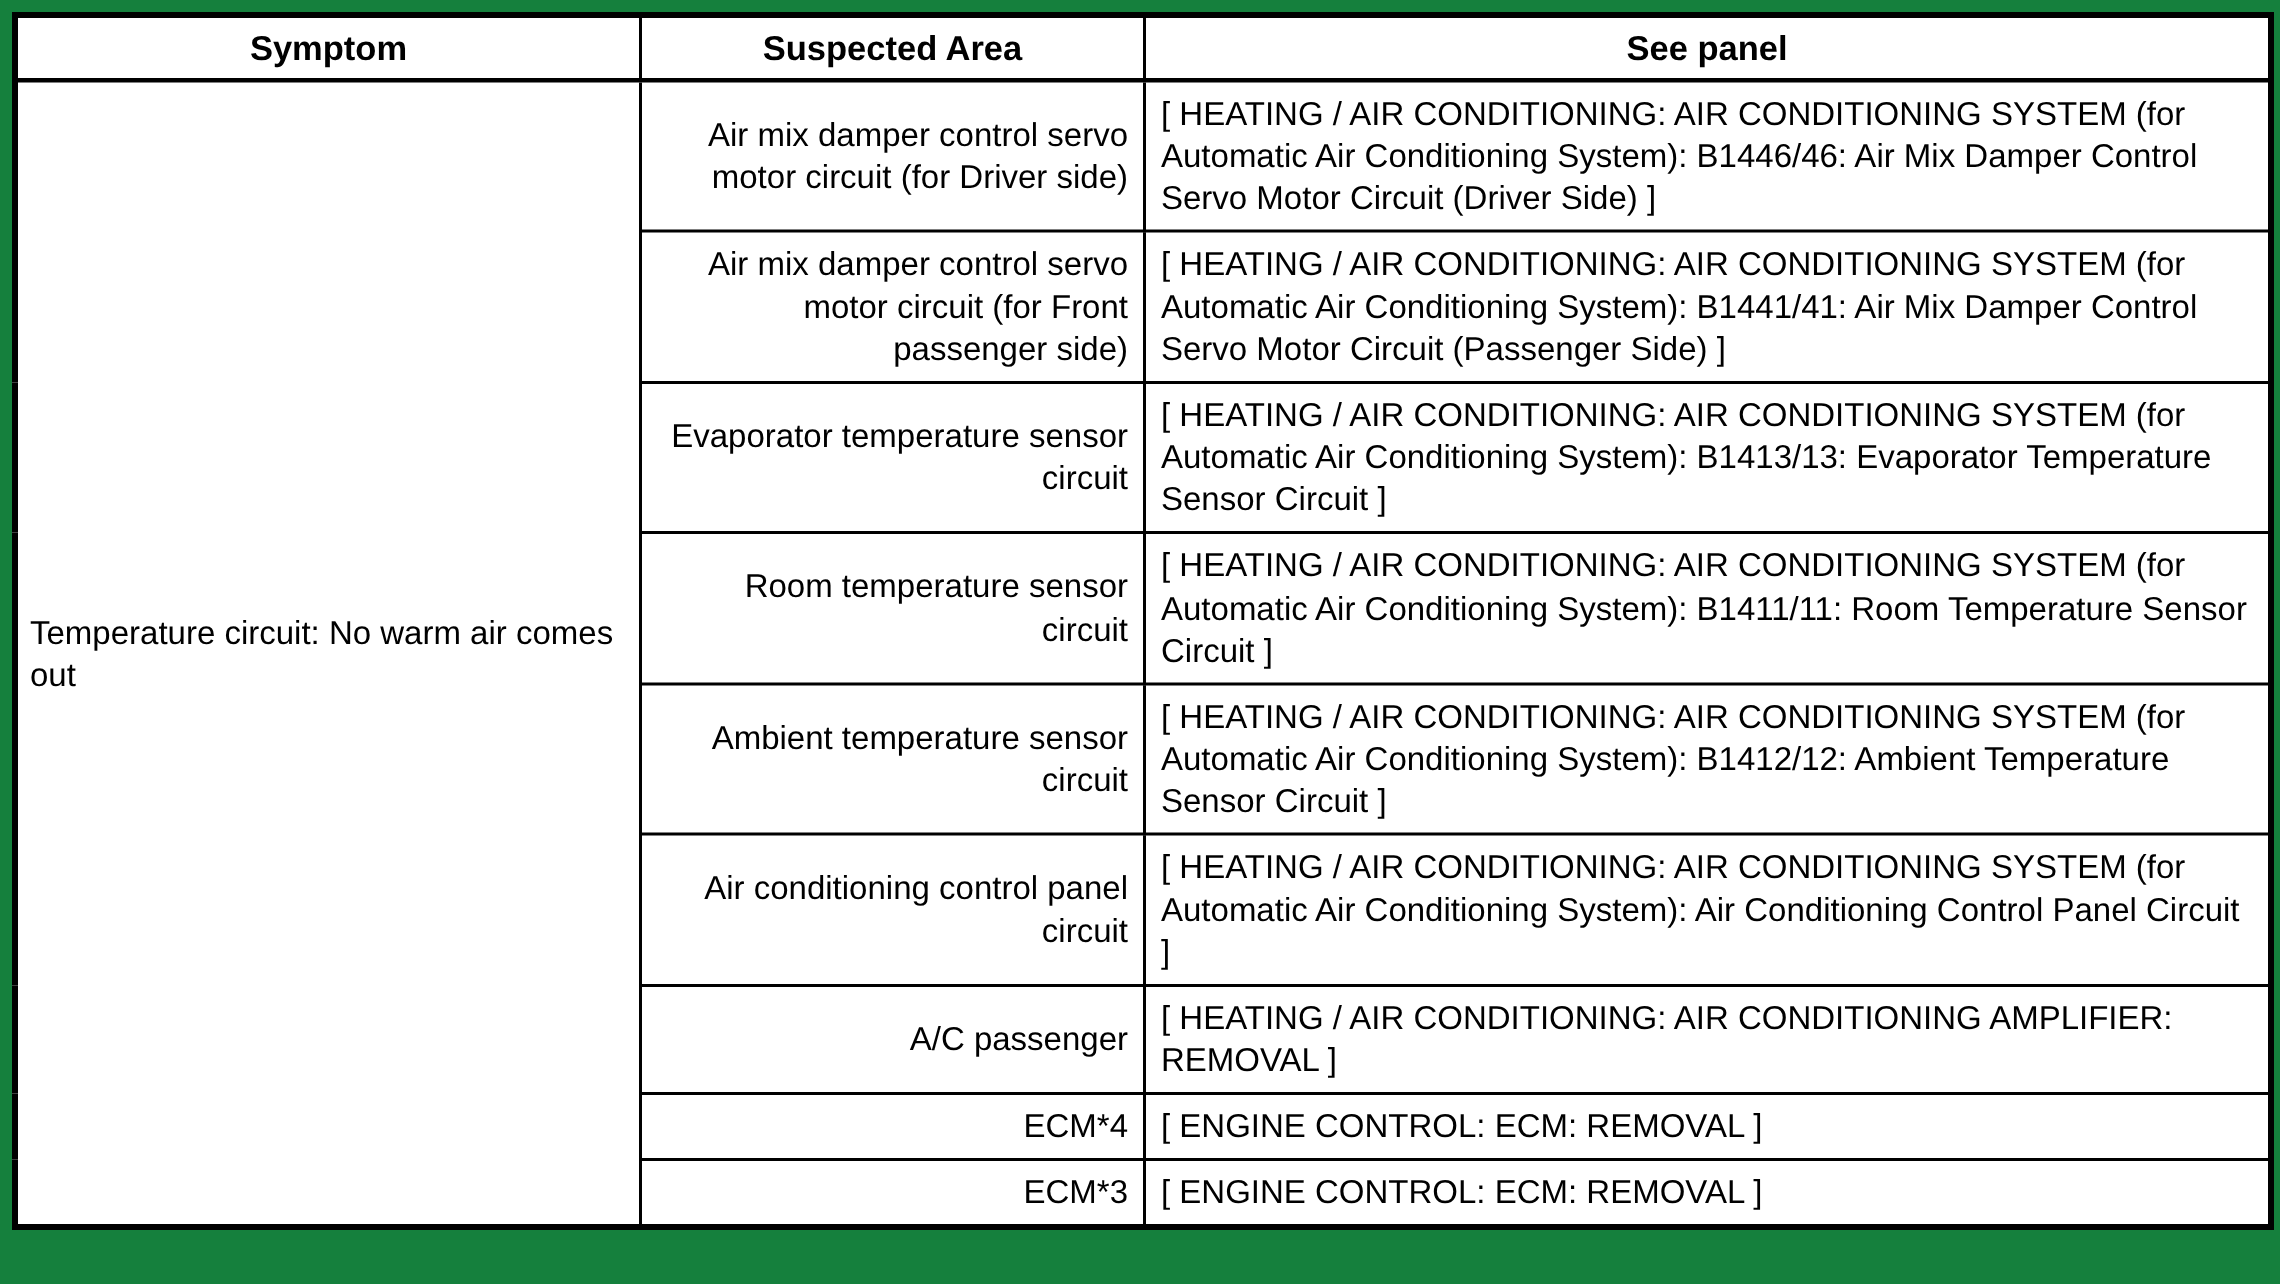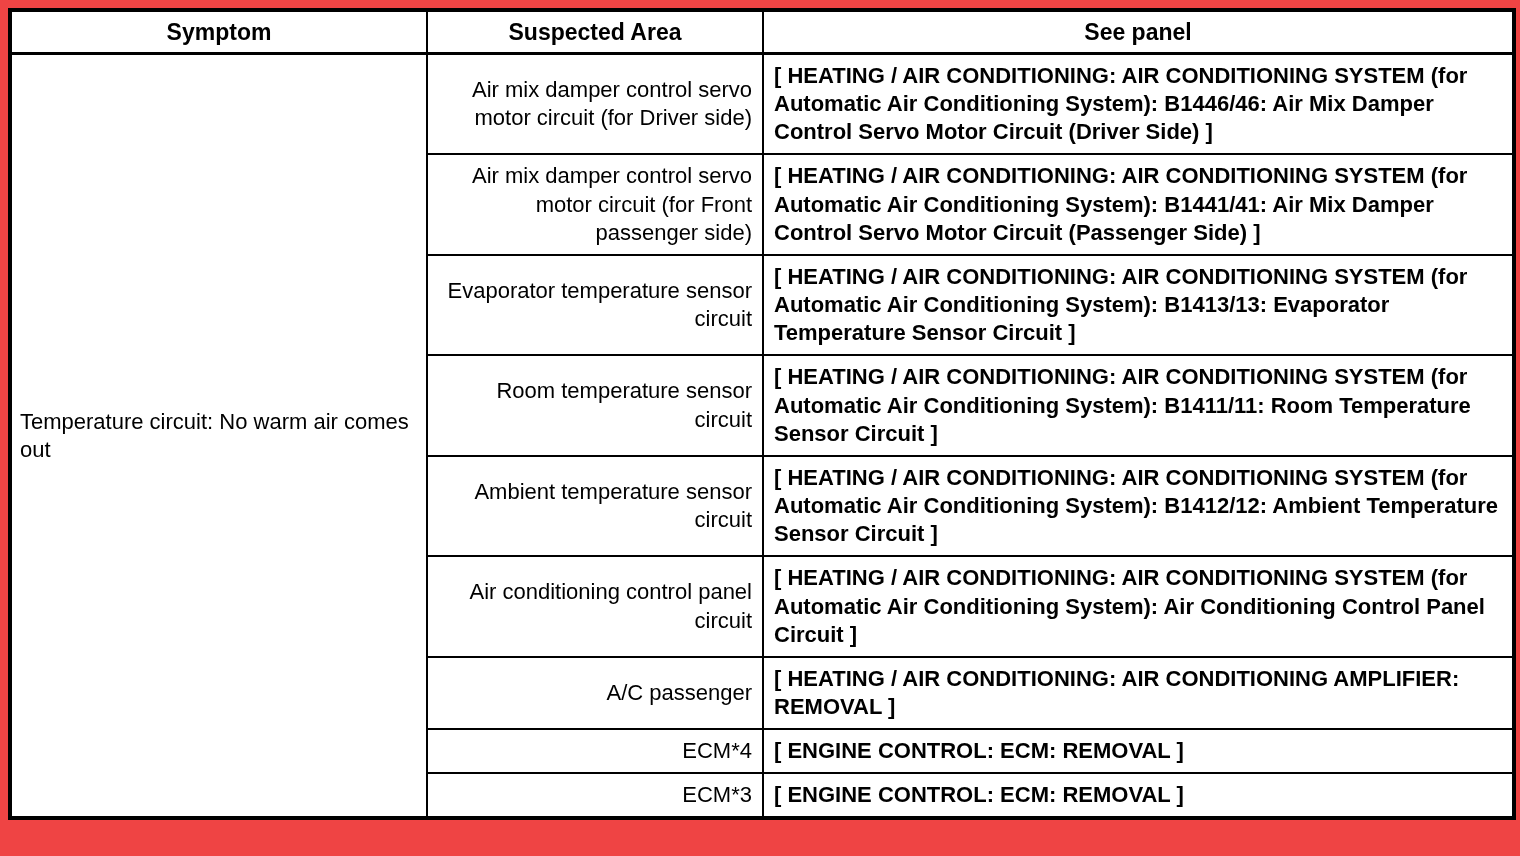--- a/index.html
+++ b/index.html
@@ -6,21 +6,21 @@
     margin: 0;
     padding: 0;
     background: #ffffff;
     font-family: "Liberation Sans", "DejaVu Sans", sans-serif;
   }
   .page {
     width: 1520px;
     height: 856px;
     box-sizing: border-box;
     padding: 8px;
-    background: #ef4444;
+    background: #15803d;
   }
   table.diag-table {
     border-collapse: collapse;
     width: 1504px;
     table-layout: fixed;
     background: #ffffff;
   }
   table.diag-table, table.diag-table th, table.diag-table td {
     border: 2px solid #000000;
   }
@@ -50,21 +50,21 @@
   }
   td.symptom-cell {
     font-weight: normal;
     padding-left: 8px;
   }
   td.suspected-cell {
     font-weight: normal;
     text-align: right;
   }
   td.seepage-cell {
-    font-weight: bold;
+    font-weight: normal;
   }
 </style>
 </head>
 <body>
 
 <div class="page">
   <table class="diag-table">
     <colgroup>
       <col style="width:417px">
       <col style="width:336px">

